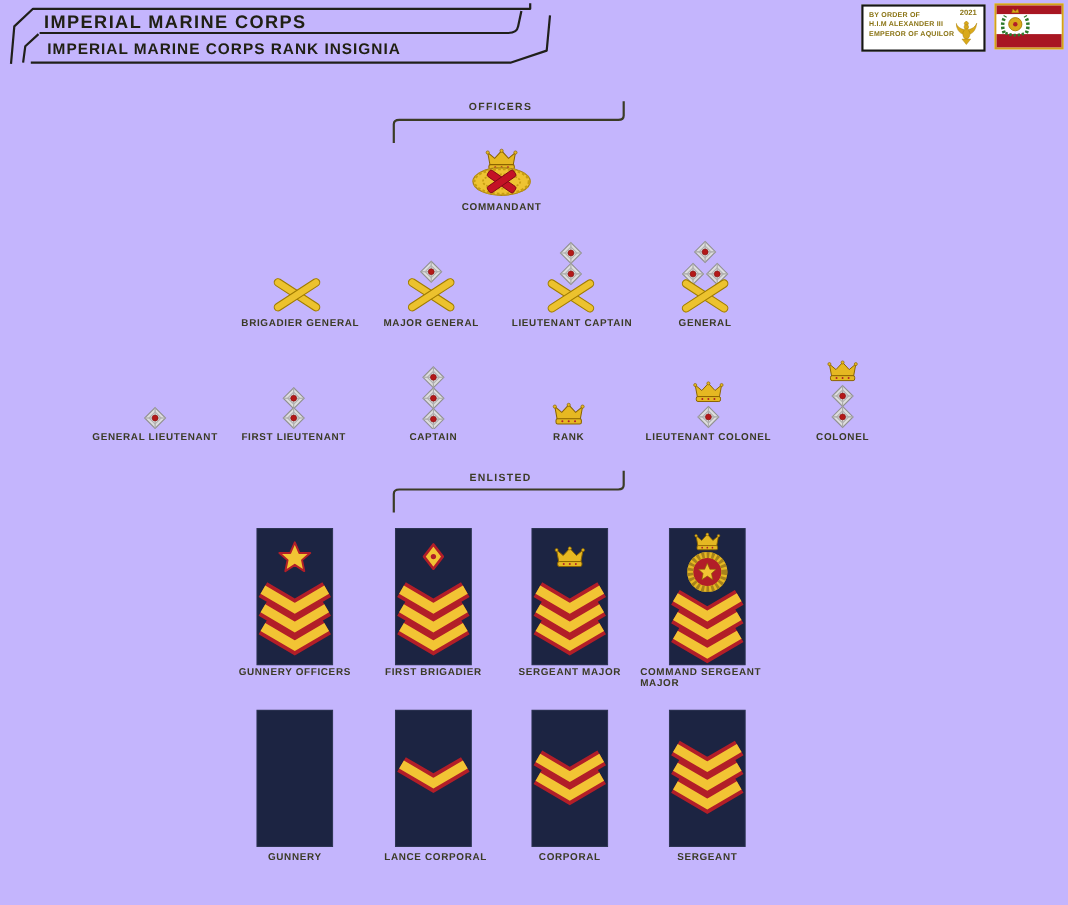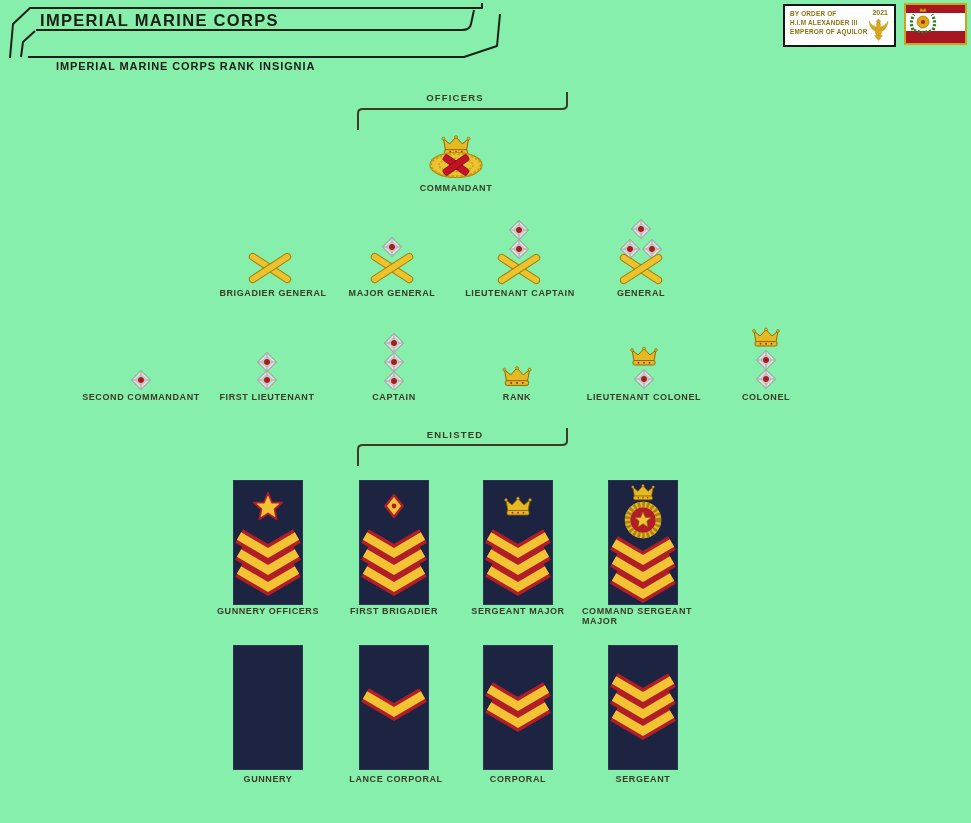--- a/index.html
+++ b/index.html
@@ -1,23 +1,23 @@
 <!DOCTYPE html>
 <html><head>
 <meta charset="utf-8">
 <style>
   html,body{margin:0;padding:0;background:#ffffff;}
-  .canvas{position:relative;width:971px;height:823px;background:#86efac;
+  .canvas{position:relative;width:971px;height:823px;background:#c4b5fd;
           font-family:"Liberation Sans",sans-serif;overflow:hidden;}
   .abs{position:absolute;}
   svg.abs{display:block;}
   .title{position:absolute;left:40px;top:11px;font-size:16.5px;font-weight:bold;
          letter-spacing:1.3px;color:#202014;white-space:nowrap;}
-  .subtitle{position:absolute;left:56px;top:36px;font-size:11px;font-weight:bold;
-            letter-spacing:0.9px;color:#202014;white-space:nowrap;margin-top:24px;}
+  .subtitle{position:absolute;left:43px;top:36px;font-size:14px;font-weight:bold;
+            letter-spacing:0.9px;color:#202014;white-space:nowrap;}
   .rlbl{position:absolute;transform:translateX(-50%);font-size:9px;font-weight:bold;
         letter-spacing:0.6px;color:#3b3b26;white-space:nowrap;}
   .rlbl.wrap{white-space:normal;width:122px;text-align:left;line-height:1.15;}
   .seclbl{position:absolute;transform:translateX(-50%);font-size:9.5px;font-weight:bold;
           letter-spacing:1.2px;color:#3b3b26;white-space:nowrap;}
   .order-box{position:absolute;left:783px;top:4px;width:113px;height:43px;
              border:2.5px solid #161616;box-sizing:border-box;background:#fff;}
   .ob-line{position:absolute;left:5px;font-size:6.4px;font-weight:bold;
            letter-spacing:0.2px;color:#8a7414;white-space:nowrap;}
   .ob-year{position:absolute;right:6px;top:3px;font-size:7px;font-weight:bold;color:#8a7414;}
@@ -192,21 +192,21 @@
   </svg>
   <svg class="abs" style="left:626px;top:326px" width="36" height="64">
     <use href="#crownG" transform="translate(18,31)"></use>
     <use href="#pip" transform="translate(18,53)"></use>
   </svg>
   <svg class="abs" style="left:748px;top:326px" width="36" height="64">
     <use href="#crownG" transform="translate(18,12)"></use>
     <use href="#pip" transform="translate(18,34)"></use>
     <use href="#pip" transform="translate(18,53)"></use>
   </svg>
-  <span class="rlbl" style="left:141px;top:392px">SECOND COMMANDANT</span>
+  <span class="rlbl" style="left:141px;top:392px">GENERAL LIEUTENANT</span>
   <span class="rlbl" style="left:267px;top:392px">FIRST LIEUTENANT</span>
   <span class="rlbl" style="left:394px;top:392px">CAPTAIN</span>
   <span class="rlbl" style="left:517px;top:392px">RANK</span>
   <span class="rlbl" style="left:644px;top:392px">LIEUTENANT COLONEL</span>
   <span class="rlbl" style="left:766px;top:392px">COLONEL</span>
 
   <svg class="abs" style="left:350px;top:422px" width="225" height="48">
     <path d="M8,44 L8,27 Q8,23 13,23 L212,23 Q217,23 217,19 L217,6" fill="none" stroke="#3b3b26" stroke-width="2"></path>
   </svg>
   <span class="seclbl" style="left:455px;top:429px">ENLISTED</span>

